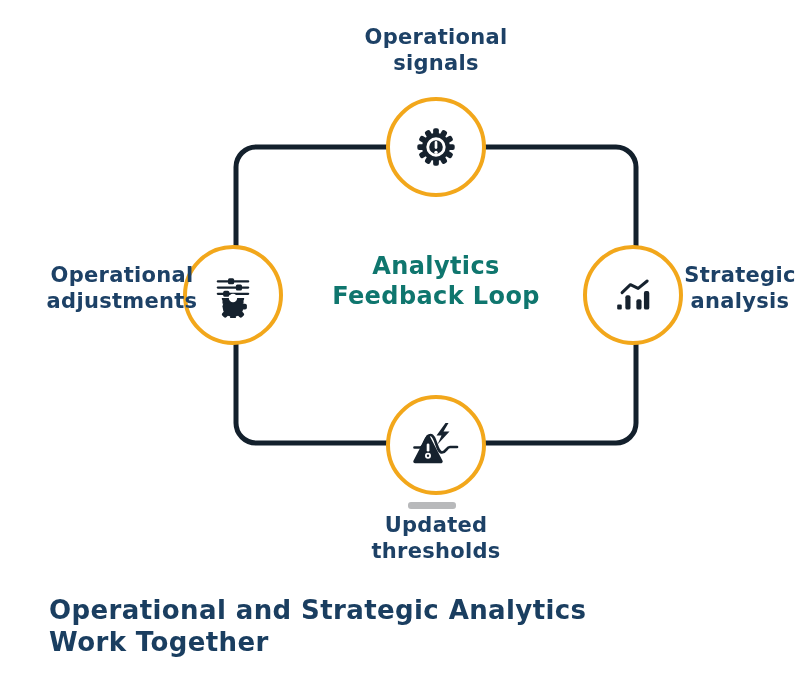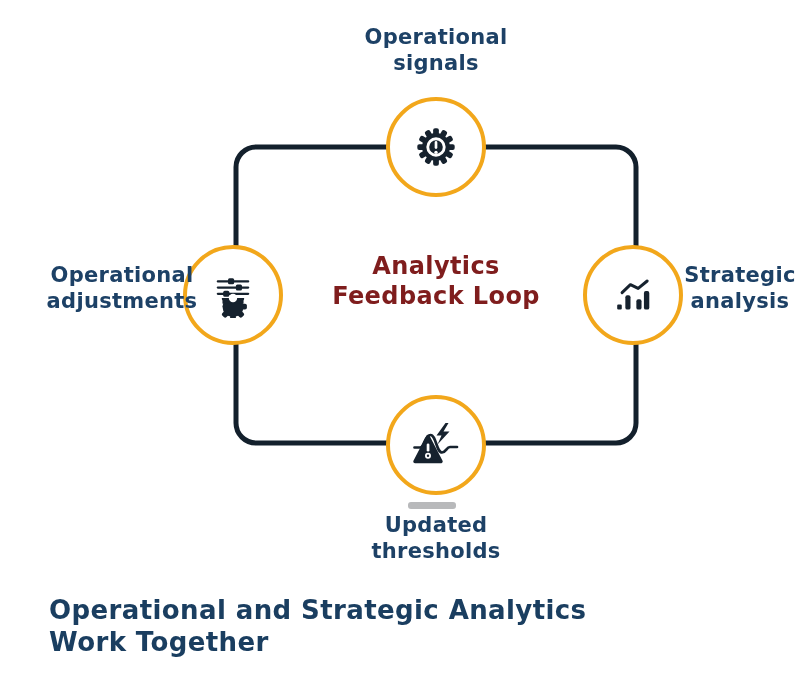--- a/index.html
+++ b/index.html
@@ -41,21 +41,21 @@
     font-weight: bold;
     letter-spacing: 0.3px;
     text-align: center;
     white-space: pre-line;
   }
   .center-title {
     position: absolute;
     left: 250px;
     top: 251px;
     width: 300px;
-    color: #7f1d1d;
+    color: #0f766e;
     font-size: 24px;
     line-height: 30px;
     font-weight: bold;
     letter-spacing: 0.4px;
     text-align: center;
     white-space: pre-line;
   }
   .caption {
     position: absolute;
     left: 13px;

